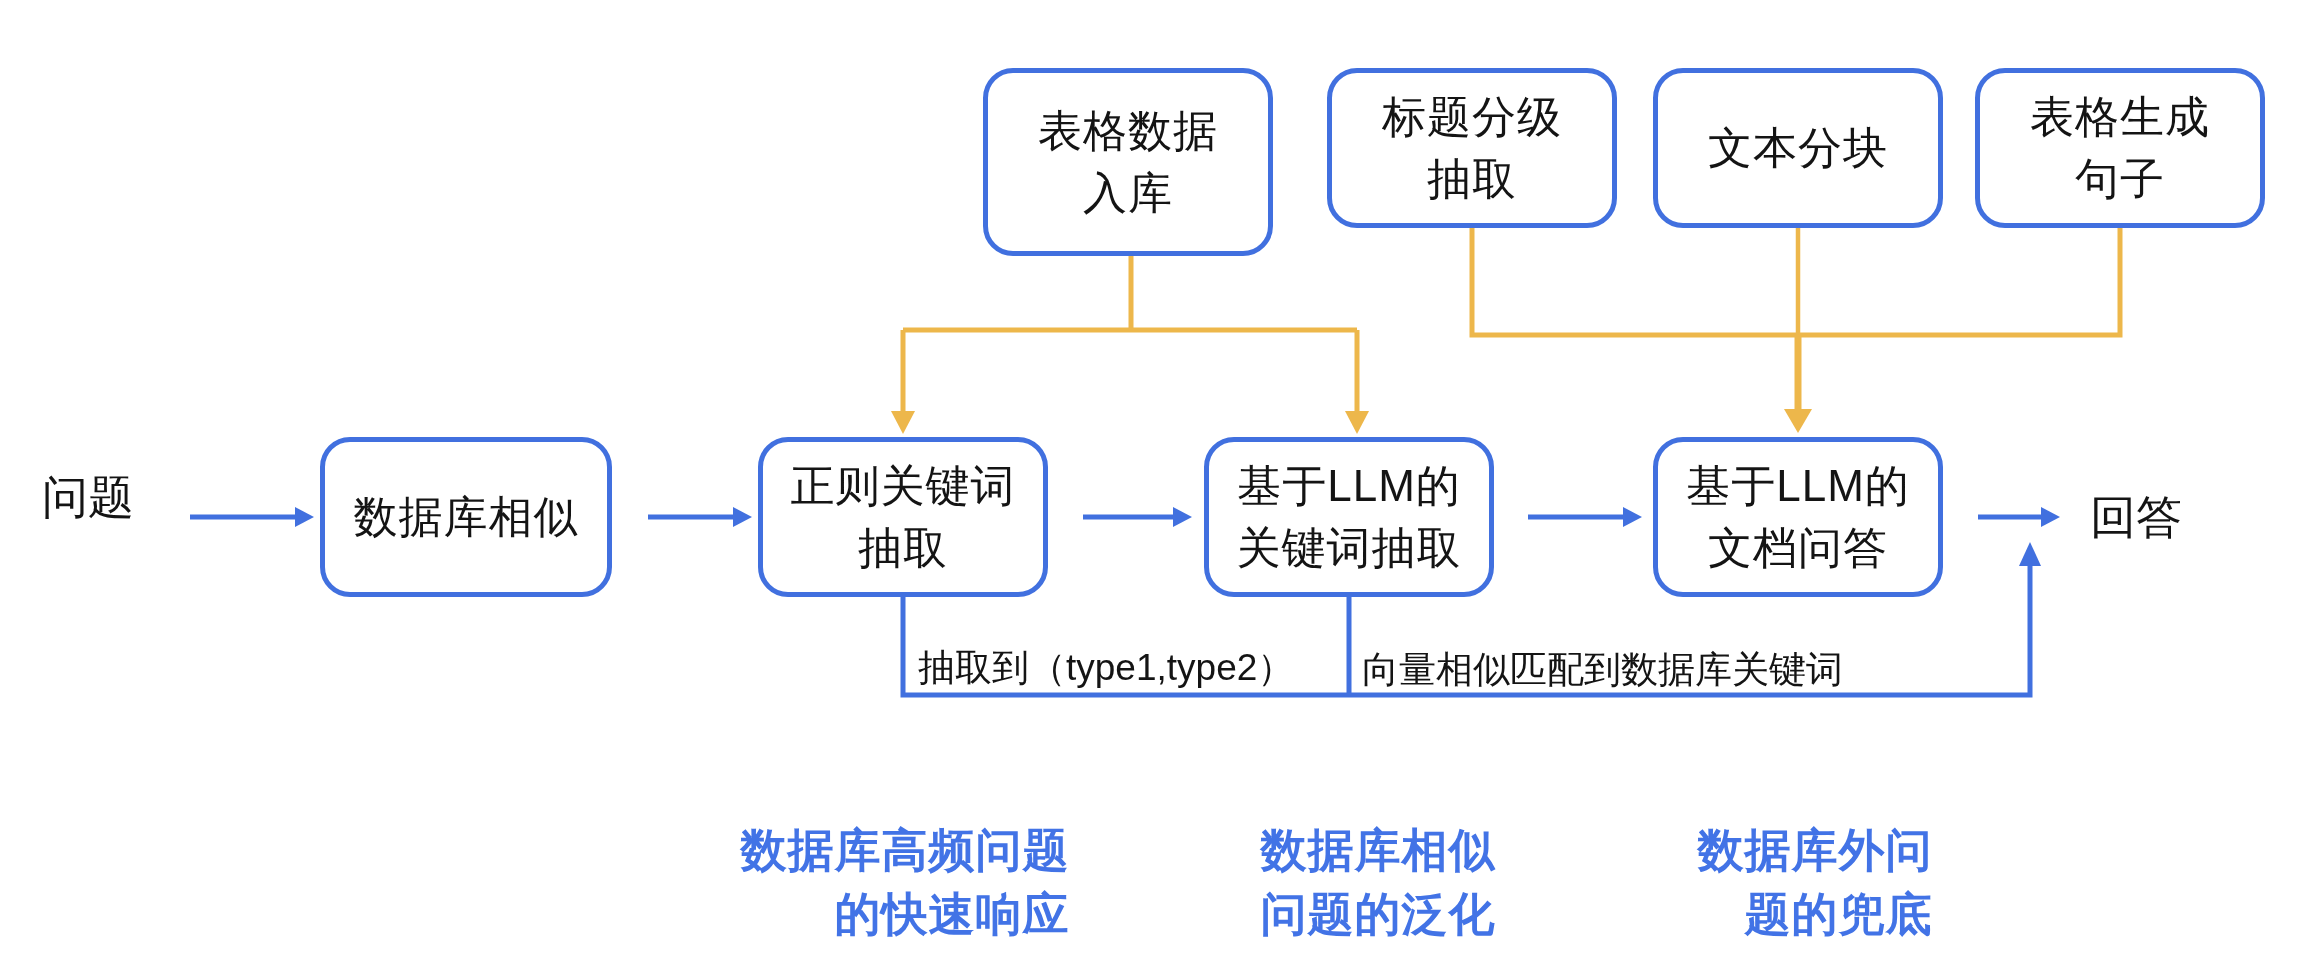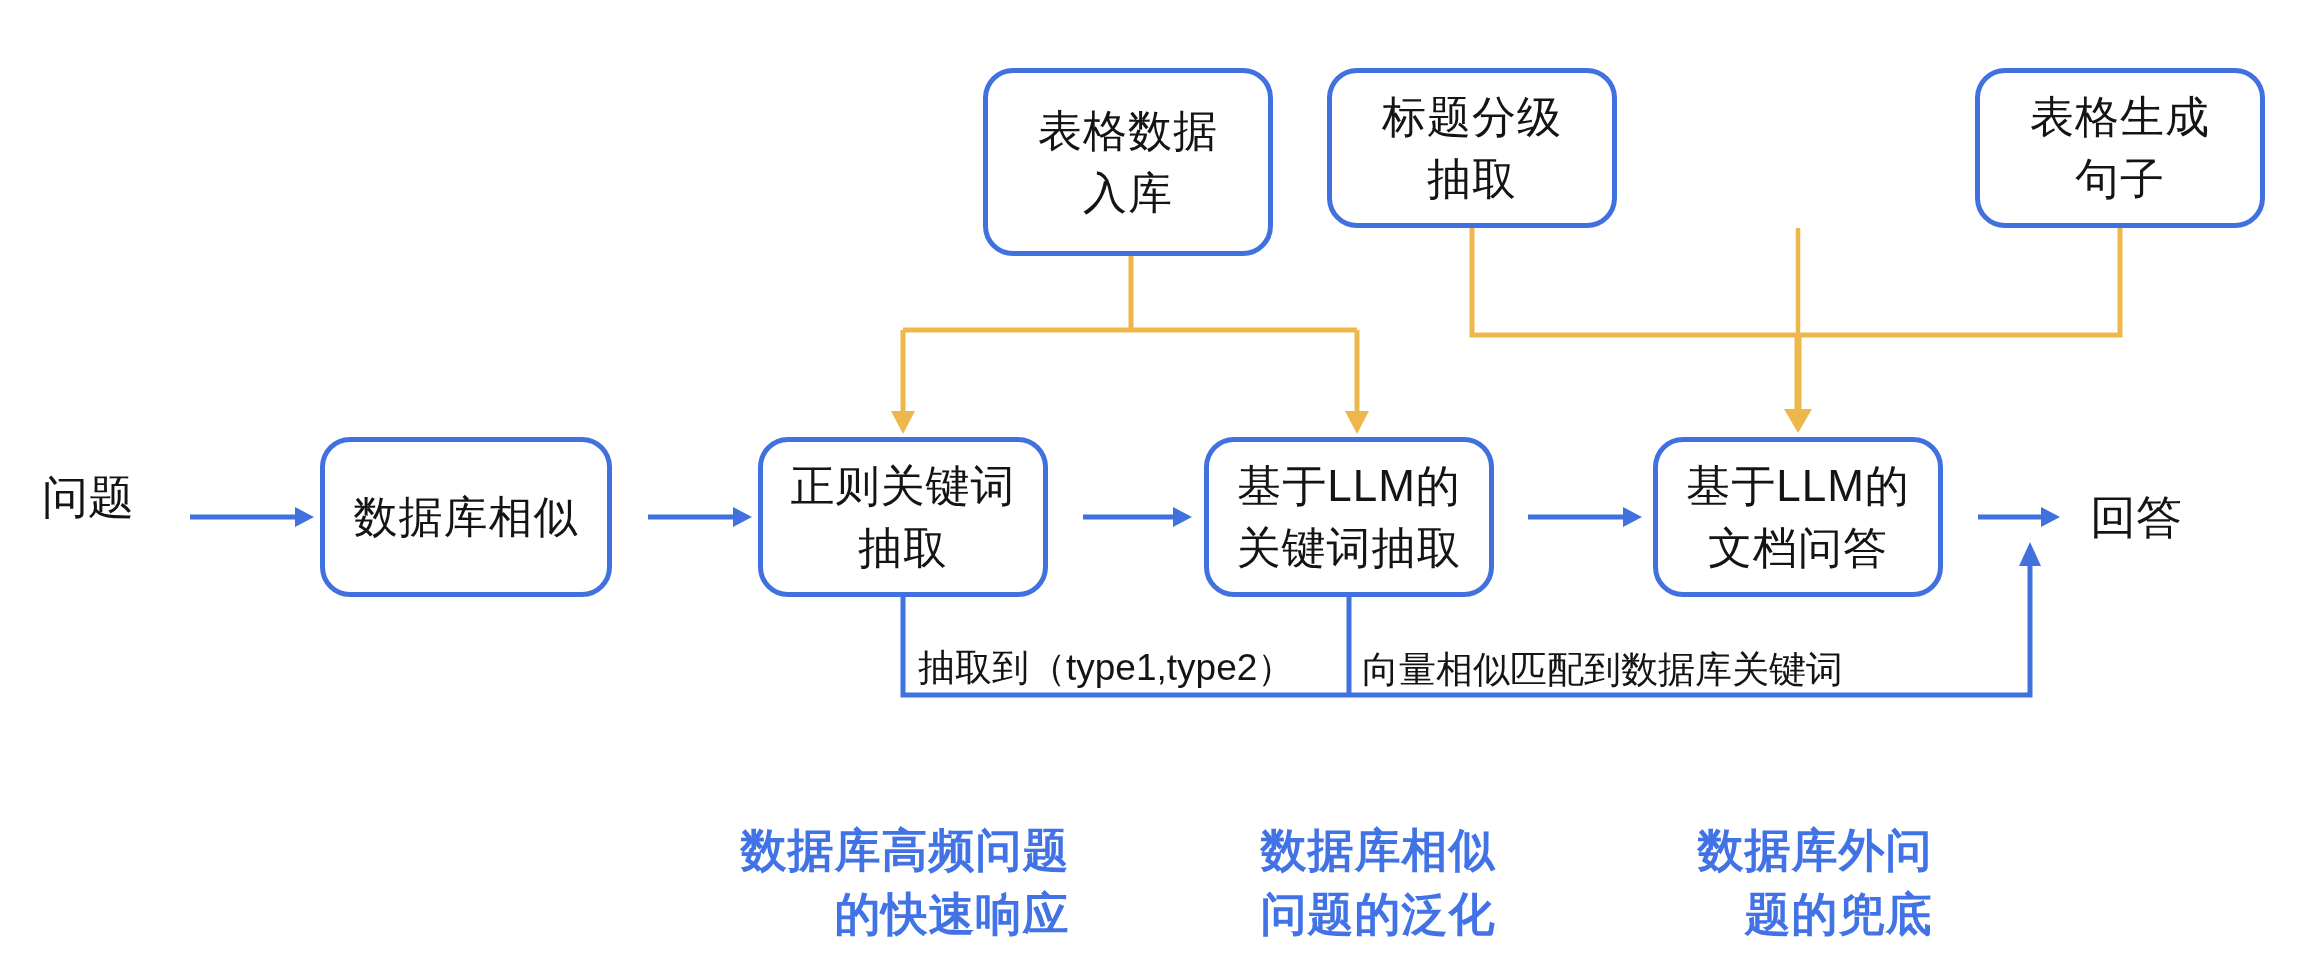--- a/index.html
+++ b/index.html
@@ -85,20 +85,21 @@
     <polygon class="fill-blue" points="2060,517 2041,507 2041,527"></polygon>
 
     <path class="stroke-blue" stroke-width="5" d="M903,597 L903,695 L2030,695 L2030,556 M1349,597 L1349,695"></path>
     <polygon class="fill-blue" points="2030,542 2019,566 2041,566"></polygon>
   </svg>
 
   <div class="node" style="left:983px;top:68px;width:290px;height:188px;">表格数据
 入库</div>
   <div class="node" style="left:1327px;top:68px;width:290px;height:160px;">标题分级
 抽取</div>
+  <div class="node" style="left:1653px;top:68px;width:290px;height:160px;">文本分块</div>
   <div class="node" style="left:1975px;top:68px;width:290px;height:160px;">表格生成
 句子</div>
 
   <div class="plain-text" style="left:42px;top:474px;">问题</div>
   <div class="node" style="left:320px;top:437px;width:292px;height:160px;">数据库相似</div>
   <div class="node" style="left:758px;top:437px;width:290px;height:160px;">正则关键词
 抽取</div>
   <div class="node" style="left:1204px;top:437px;width:290px;height:160px;">基于LLM的
 关键词抽取</div>
   <div class="node" style="left:1653px;top:437px;width:290px;height:160px;">基于LLM的

